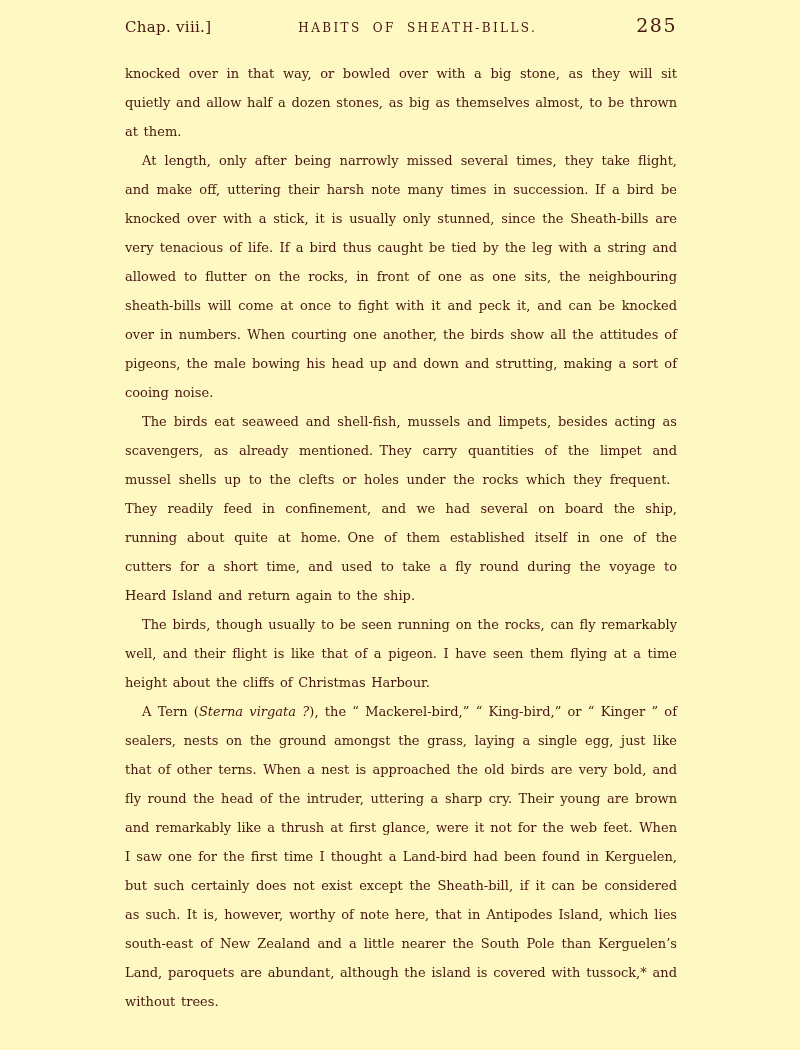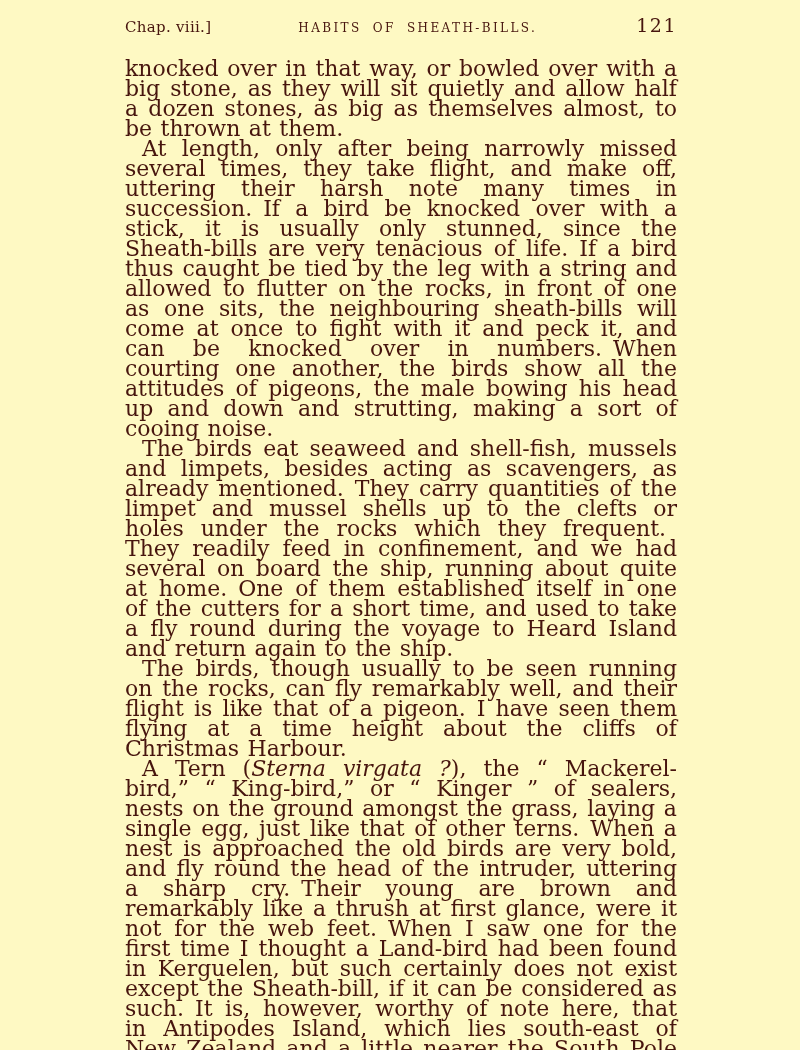--- a/index.html
+++ b/index.html
@@ -40,22 +40,22 @@
     flex: 0 0 auto;
     transform: translateX(-6px);
   }
   .page-number {
     font-size: 19px;
     letter-spacing: 1.5px;
     flex: 0 0 auto;
   }
   .body-text p {
     margin: 0;
-    font-size: 22px;
-    line-height: 20px;
+    font-size: 13px;
+    line-height: 29px;
     text-align: justify;
     word-spacing: 1.5px;
   }
   .body-text p.indent {
     text-indent: 17px;
   }
   .body-text i {
     font-style: italic;
   }
   .footnote {
@@ -72,21 +72,21 @@
 </style>
 </head>
 <body>
 
 <div class="page">
   <div class="text-block">
 
     <div class="page-header">
       <span class="chapter-label">Chap. viii.]</span>
       <span class="running-title">HABITS OF SHEATH-BILLS.</span>
-      <span class="page-number">121</span>
+      <span class="page-number">285</span>
     </div>
 
     <div class="body-text">
       <p><span>knocked over in that way, or bowled over with a big stone, as they will sit quietly and allow half a dozen stones, as big as themselves almost, to be thrown at them.</span></p>
       <p class="indent"><span>At length, only after being narrowly missed several times, they take flight, and make off, uttering their harsh note many times in succession. If a bird be knocked over with a stick, it is usually only stunned, since the Sheath-bills are very tenacious of life. If a bird thus caught be tied by the leg with a string and allowed to flutter on the rocks, in front of one as one sits, the neighbouring sheath-bills will come at once to fight with it and peck it, and can be knocked over in numbers. When courting one another, the birds show all the attitudes of pigeons, the male bowing his head up and down and strutting, making a sort of cooing noise.</span></p>
       <p class="indent"><span>The birds eat seaweed and shell-fish, mussels and limpets, besides acting as scavengers, as already mentioned. They carry quantities of the limpet and mussel shells up to the clefts or holes under the rocks which they frequent. They readily feed in confinement, and we had several on board the ship, running about quite at home. One of them established itself in one of the cutters for a short time, and used to take a fly round during the voyage to Heard Island and return again to the ship.</span></p>
       <p class="indent"><span>The birds, though usually to be seen running on the rocks, can fly remarkably well, and their flight is like that of a pigeon. I have seen them flying at a time height about the cliffs of Christmas Harbour.</span></p>
       <p class="indent"><span>A Tern (</span><i>Sterna virgata ?</i><span>), the “ Mackerel-bird,” “ King-bird,” or “ Kinger ” of sealers, nests on the ground amongst the grass, laying a single egg, just like that of other terns. When a nest is approached the old birds are very bold, and fly round the head of the intruder, uttering a sharp cry. Their young are brown and remarkably like a thrush at first glance, were it not for the web feet. When I saw one for the first time I thought a Land-bird had been found in Kerguelen, but such certainly does not exist except the Sheath-bill, if it can be considered as such. It is, however, worthy of note here, that in Antipodes Island, which lies south-east of New Zealand and a little nearer the South Pole than Kerguelen’s Land, paroquets are abundant, although the island is covered with tussock,* and without trees.</span></p>
     </div>
 

